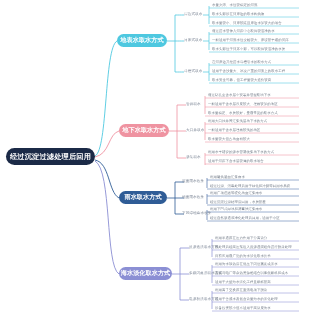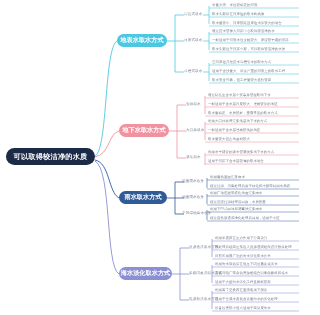--- a/index.html
+++ b/index.html
@@ -142,21 +142,21 @@
     <path d="M212,250 L299,250" fill="none" stroke="#8b8fd4" stroke-width="0.55"></path>
     <path d="M212,259 L299,259" fill="none" stroke="#8b8fd4" stroke-width="0.55"></path>
     <path d="M212,267 L299,267" fill="none" stroke="#8b8fd4" stroke-width="0.55"></path>
     <path d="M212,276 L299,276" fill="none" stroke="#8b8fd4" stroke-width="0.55"></path>
     <path d="M212,285 L299,285" fill="none" stroke="#8b8fd4" stroke-width="0.55"></path>
     <path d="M212,293 L299,293" fill="none" stroke="#8b8fd4" stroke-width="0.55"></path>
     <path d="M212,302 L299,302" fill="none" stroke="#8b8fd4" stroke-width="0.55"></path>
     <path d="M212,311 L299,311" fill="none" stroke="#8b8fd4" stroke-width="0.55"></path>
   </svg>
 
-  <div class="node root-node">可以取得较洁净的水质</div>
+  <div class="node root-node">经过沉淀过滤处理后回用</div>
 
   <div class="node branch-node" style="left:117px; top:34px; width:50px; background:#4ec8e0;">地表水取水方式</div>
   <div class="node branch-node" style="left:119px; top:124px; width:50px; background:#ef93a1;">地下水取水方式</div>
   <div class="node branch-node" style="left:119px; top:191px; width:48px; background:#2f5c96;">雨水取水方式</div>
   <div class="node branch-node" style="left:119px; top:267px; width:53px; background:#8b8fd4;">海水淡化取水方式</div>
 
   <div class="sub-label" style="left:184px; top:13px;">岸边式取水</div>
   <div class="sub-label" style="left:184px; top:39px;">河床式取水</div>
   <div class="sub-label" style="left:184px; top:70px;">斗槽式取水</div>
 

